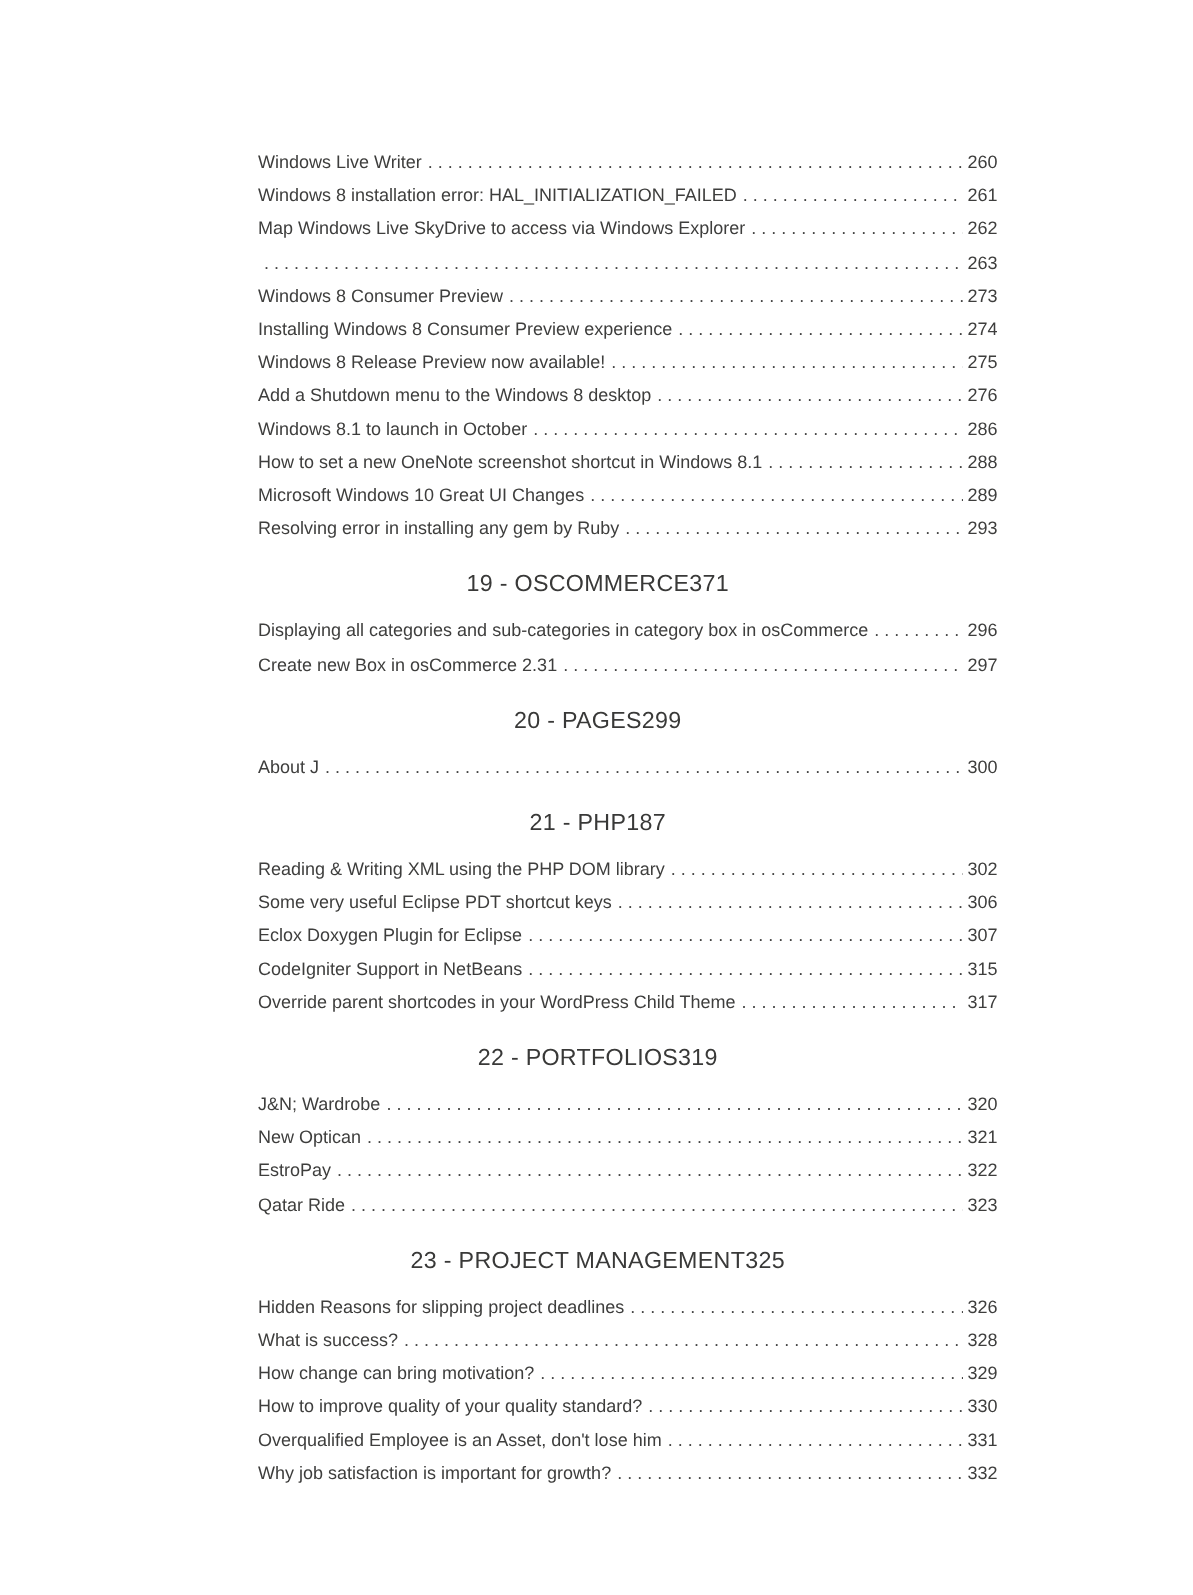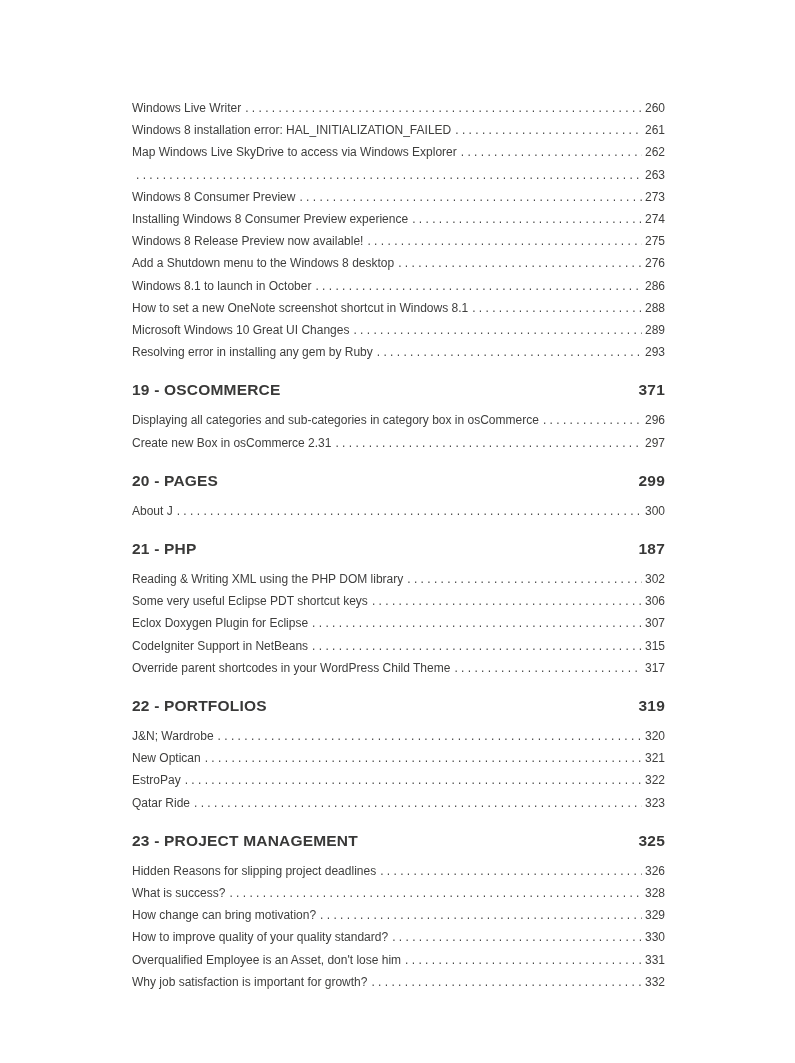--- a/index.html
+++ b/index.html
@@ -26,40 +26,41 @@
     left: 132px;
     top: 97px;
     width: 533px;
   }
   .toc-entry {
     display: flex;
     align-items: baseline;
     font-size: 12px;
     line-height: 22.2px;
     color: #3e3e3d;
+    margin-left: 40px;
   }
   .toc-entry-title {
     white-space: nowrap;
   }
   .dot-leader {
     flex: 1;
     overflow: hidden;
     white-space: nowrap;
     margin: 0 3px 0 4px;
     color: #454544;
   }
   .toc-entry-page {
     white-space: nowrap;
   }
   .toc-heading {
     display: flex;
-    justify-content: space-between;
+    justify-content: center;
     align-items: baseline;
     font-size: 15.5px;
-    font-weight: bold;
+    font-weight: normal;
     letter-spacing: 0.2px;
     line-height: 24px;
     color: #393938;
     margin: 15px 0 7px 0;
   }
 </style>
 </head>
 <body>
 
 <div class="page">

